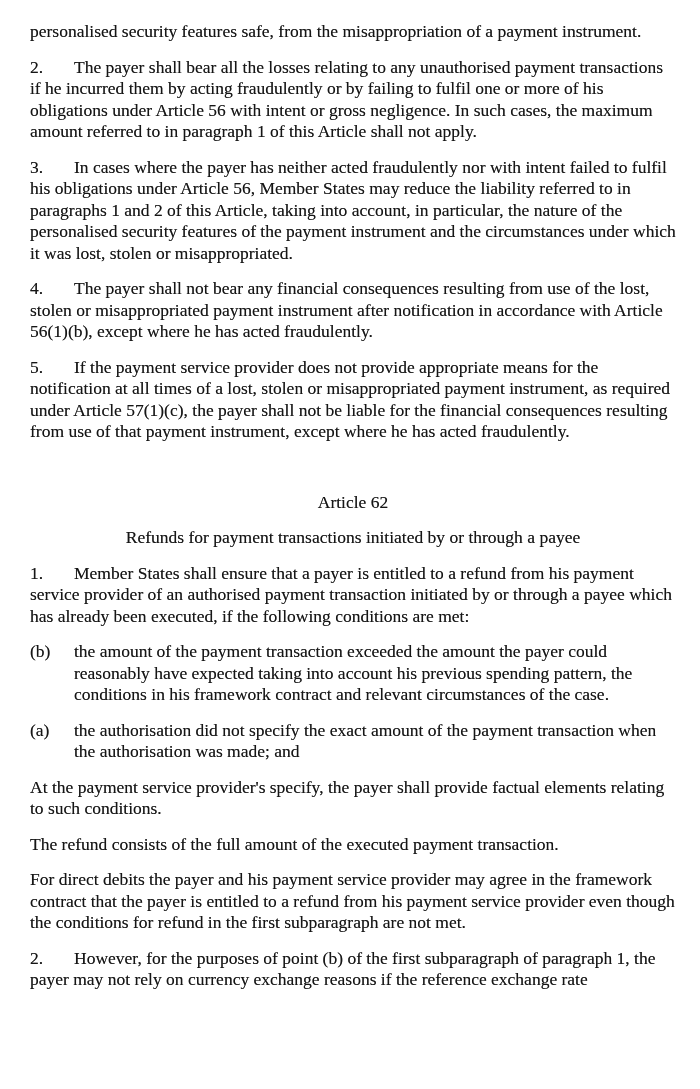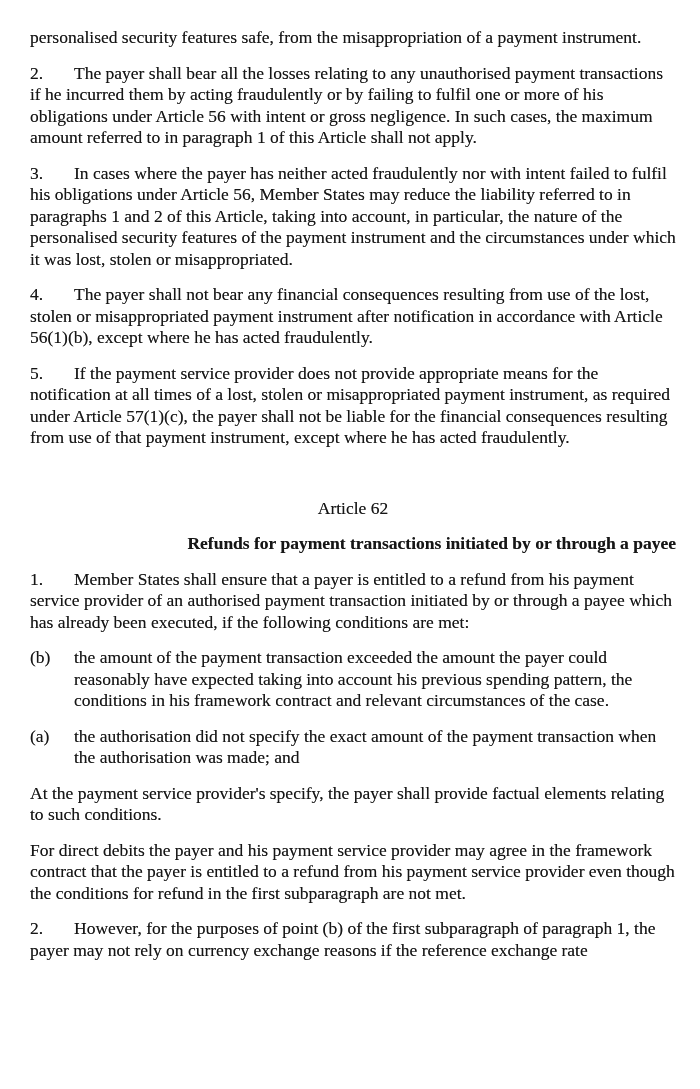--- a/index.html
+++ b/index.html
@@ -10,21 +10,21 @@
   .page {
     position: relative;
     width: 700px;
     height: 1089px;
     background: #ffffff;
     overflow: hidden;
     box-sizing: border-box;
   }
   .content {
     box-sizing: border-box;
-    padding: 27px 24px 0 30px;
+    padding: 21px 24px 0 30px;
     font-family: "Liberation Serif", "DejaVu Serif", serif;
     font-size: 17.5px;
     line-height: 21.5px;
     color: #161616;
     text-shadow: 0 0 0.5px rgba(22,22,22,0.55);
     text-align: left;
   }
   .content p {
     margin: 14px 0 0 0;
   }
@@ -42,22 +42,22 @@
   }
   .hang .num-label {
     margin-left: -44px;
   }
   .article-heading {
     margin-top: 49px !important;
     text-align: center;
   }
   .section-title {
     margin-top: 14px !important;
-    text-align: right;
-    font-weight: 700;
+    text-align: center;
+    font-weight: 400;
   }
 </style>
 </head>
 <body>
 
 <div class="page">
   <div class="content">
 
     <p class="first">personalised security features safe, from the misappropriation of a payment instrument.</p>
 
@@ -74,19 +74,20 @@
     <p class="section-title">Refunds for payment transactions initiated by or through a payee</p>
 
     <p><span class="num-label">1.</span><span>Member States shall ensure that a payer is entitled to a refund from his payment service provider of an authorised payment transaction initiated by or through a payee which has already been executed, if the following conditions are met:</span></p>
 
     <p class="hang"><span class="num-label">(b)</span><span>the amount of the payment transaction exceeded the amount the payer could reasonably have expected taking into account his previous spending pattern, the conditions in his framework contract and relevant circumstances of the case.</span></p>
 
     <p class="hang"><span class="num-label">(a)</span><span>the authorisation did not specify the exact amount of the payment transaction when the authorisation was made; and</span></p>
 
     <p>At the payment service provider's specify, the payer shall provide factual elements relating to such conditions.</p>
 
+    <p>The refund consists of the full amount of the executed payment transaction.</p>
 
     <p>For direct debits the payer and his payment service provider may agree in the framework contract that the payer is entitled to a refund from his payment service provider even though the conditions for refund in the first subparagraph are not met.</p>
 
     <p><span class="num-label">2.</span><span>However, for the purposes of point (b) of the first subparagraph of paragraph 1, the payer may not rely on currency exchange reasons if the reference exchange rate</span></p>
 
   </div>
 </div>
 
 </body></html>

